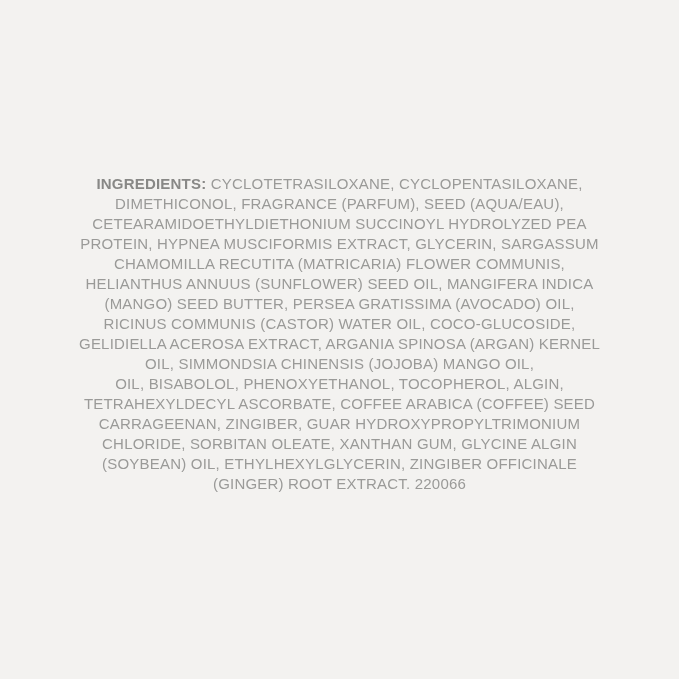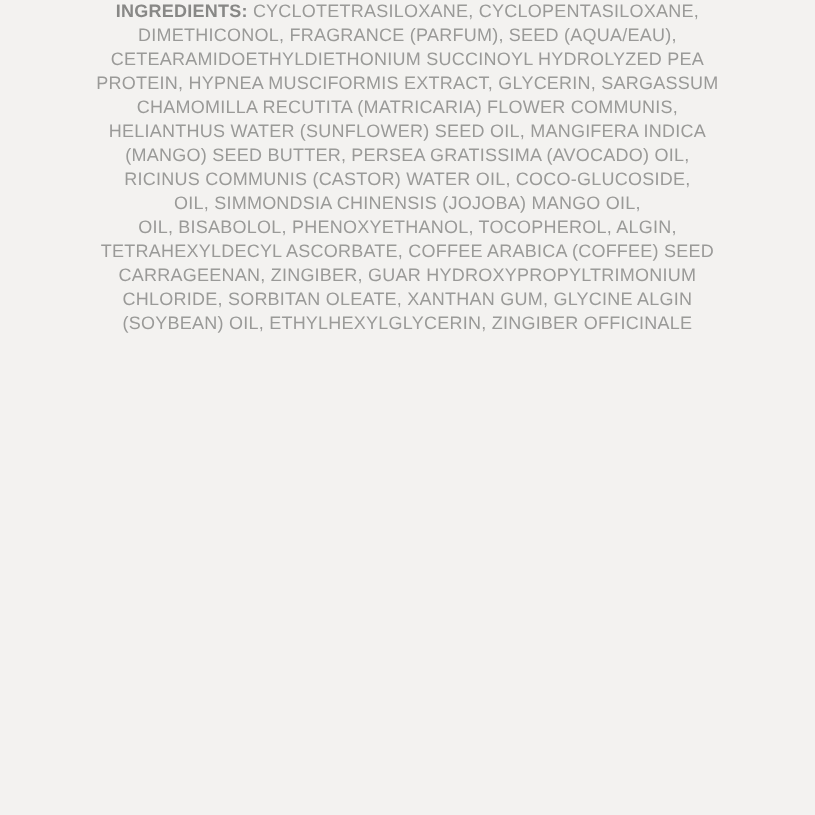--- a/index.html
+++ b/index.html
@@ -10,21 +10,21 @@
     width: 679px;
     height: 679px;
     background: #f3f2f0;
     font-family: "Liberation Sans", "DejaVu Sans", sans-serif;
     overflow: hidden;
   }
   .canvas {
     width: 679px;
     height: 494px;
     display: flex;
-    align-items: flex-start;
+    align-items: flex-end;
     justify-content: center;
   }
   .ingredients {
     text-align: center;
     color: #9a9a98;
     font-size: 15px;
     line-height: 20px;
     letter-spacing: 0.2px;
   }
   .ingredients .line,
@@ -43,24 +43,26 @@
   <div class="ingredients">
     <div class="line">
       <span class="heading">INGREDIENTS:</span>
       <span>CYCLOTETRASILOXANE, CYCLOPENTASILOXANE,</span>
     </div>
     <div>
         <div class="ing-line">DIMETHICONOL, FRAGRANCE (PARFUM), SEED (AQUA/EAU),</div>
         <div class="ing-line">CETEARAMIDOETHYLDIETHONIUM SUCCINOYL HYDROLYZED PEA</div>
         <div class="ing-line">PROTEIN, HYPNEA MUSCIFORMIS EXTRACT, GLYCERIN, SARGASSUM</div>
         <div class="ing-line">CHAMOMILLA RECUTITA (MATRICARIA) FLOWER COMMUNIS,</div>
-        <div class="ing-line">HELIANTHUS WATER (SUNFLOWER) SEED OIL, MANGIFERA INDICA</div>
+        <div class="ing-line">HELIANTHUS ANNUUS (SUNFLOWER) SEED OIL, MANGIFERA INDICA</div>
         <div class="ing-line">(MANGO) SEED BUTTER, PERSEA GRATISSIMA (AVOCADO) OIL,</div>
         <div class="ing-line">RICINUS COMMUNIS (CASTOR) WATER OIL, COCO-GLUCOSIDE,</div>
+        <div class="ing-line">GELIDIELLA ACEROSA EXTRACT, ARGANIA SPINOSA (ARGAN) KERNEL</div>
         <div class="ing-line">OIL, SIMMONDSIA CHINENSIS (JOJOBA) MANGO OIL,</div>
         <div class="ing-line">OIL, BISABOLOL, PHENOXYETHANOL, TOCOPHEROL, ALGIN,</div>
         <div class="ing-line">TETRAHEXYLDECYL ASCORBATE, COFFEE ARABICA (COFFEE) SEED</div>
         <div class="ing-line">CARRAGEENAN, ZINGIBER, GUAR HYDROXYPROPYLTRIMONIUM</div>
         <div class="ing-line">CHLORIDE, SORBITAN OLEATE, XANTHAN GUM, GLYCINE ALGIN</div>
         <div class="ing-line">(SOYBEAN) OIL, ETHYLHEXYLGLYCERIN, ZINGIBER OFFICINALE</div>
+        <div class="ing-line">(GINGER) ROOT EXTRACT. 220066</div>
       </div>
   </div>
 </div>
 
 </body></html>

